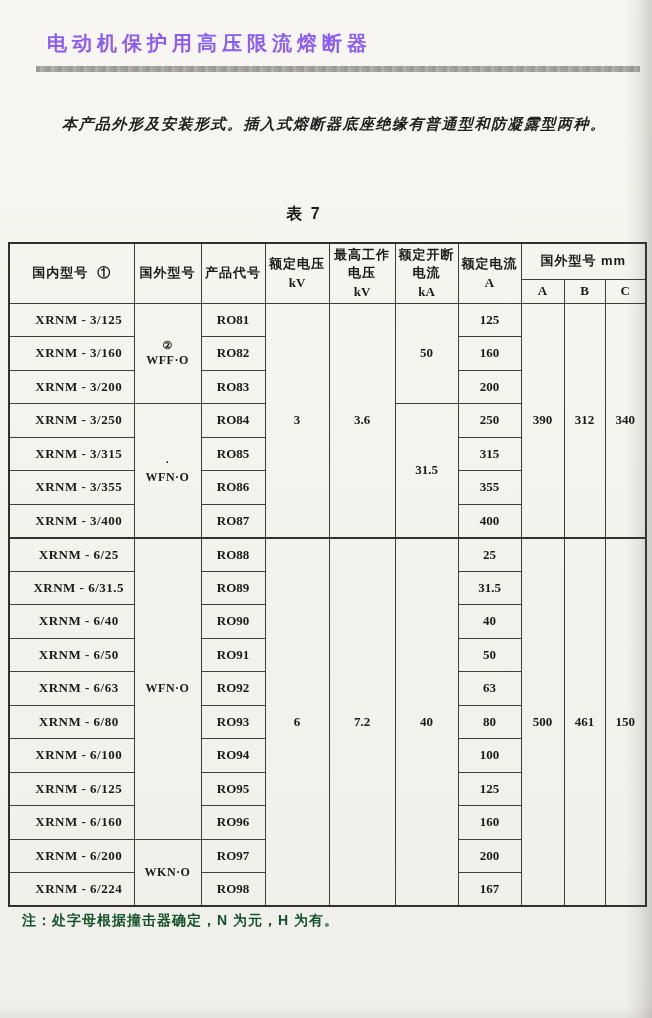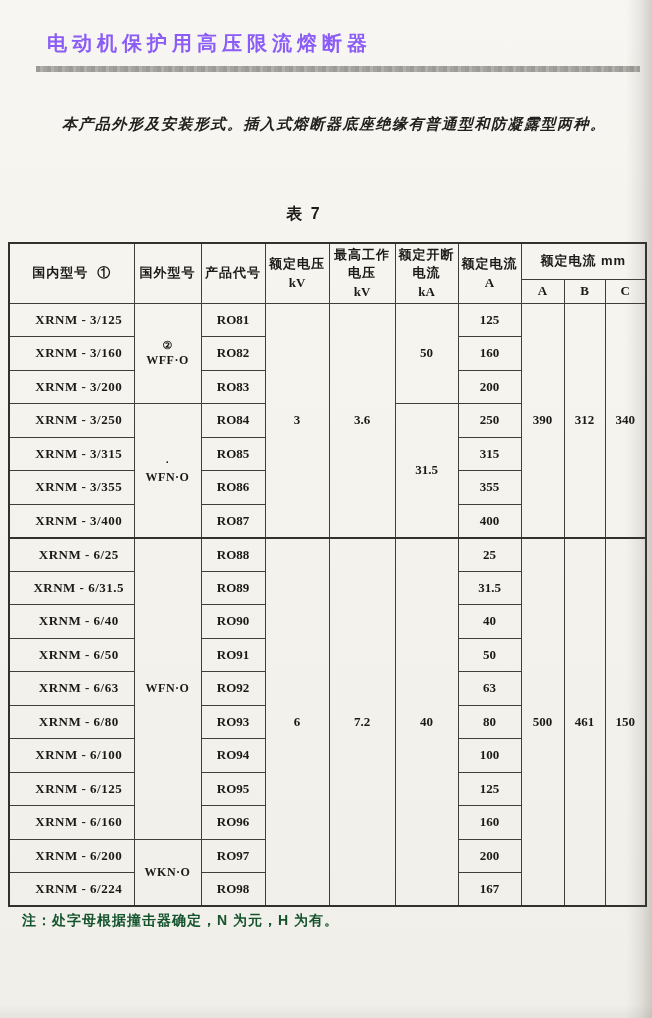--- a/index.html
+++ b/index.html
@@ -86,21 +86,21 @@
       <div class="unit">kV</div>
     </td>
     <td rowspan="2" class="hd">
       <div>额定开断电流</div>
       <div class="unit">kA</div>
     </td>
     <td rowspan="2" class="hd">
       <div>额定电流</div>
       <div class="unit">A</div>
     </td>
-    <td colspan="3" class="hd">额定电流 mm</td>
+    <td colspan="3" class="hd">国外型号 mm</td>
   </tr>
   <tr class="h2">
     <td class="latin">A</td>
     <td class="latin">B</td>
     <td class="latin">C</td>
   </tr>
 
   <tr>
     <td class="cell-model">XRNM - 3/125</td>
     <td rowspan="3">

